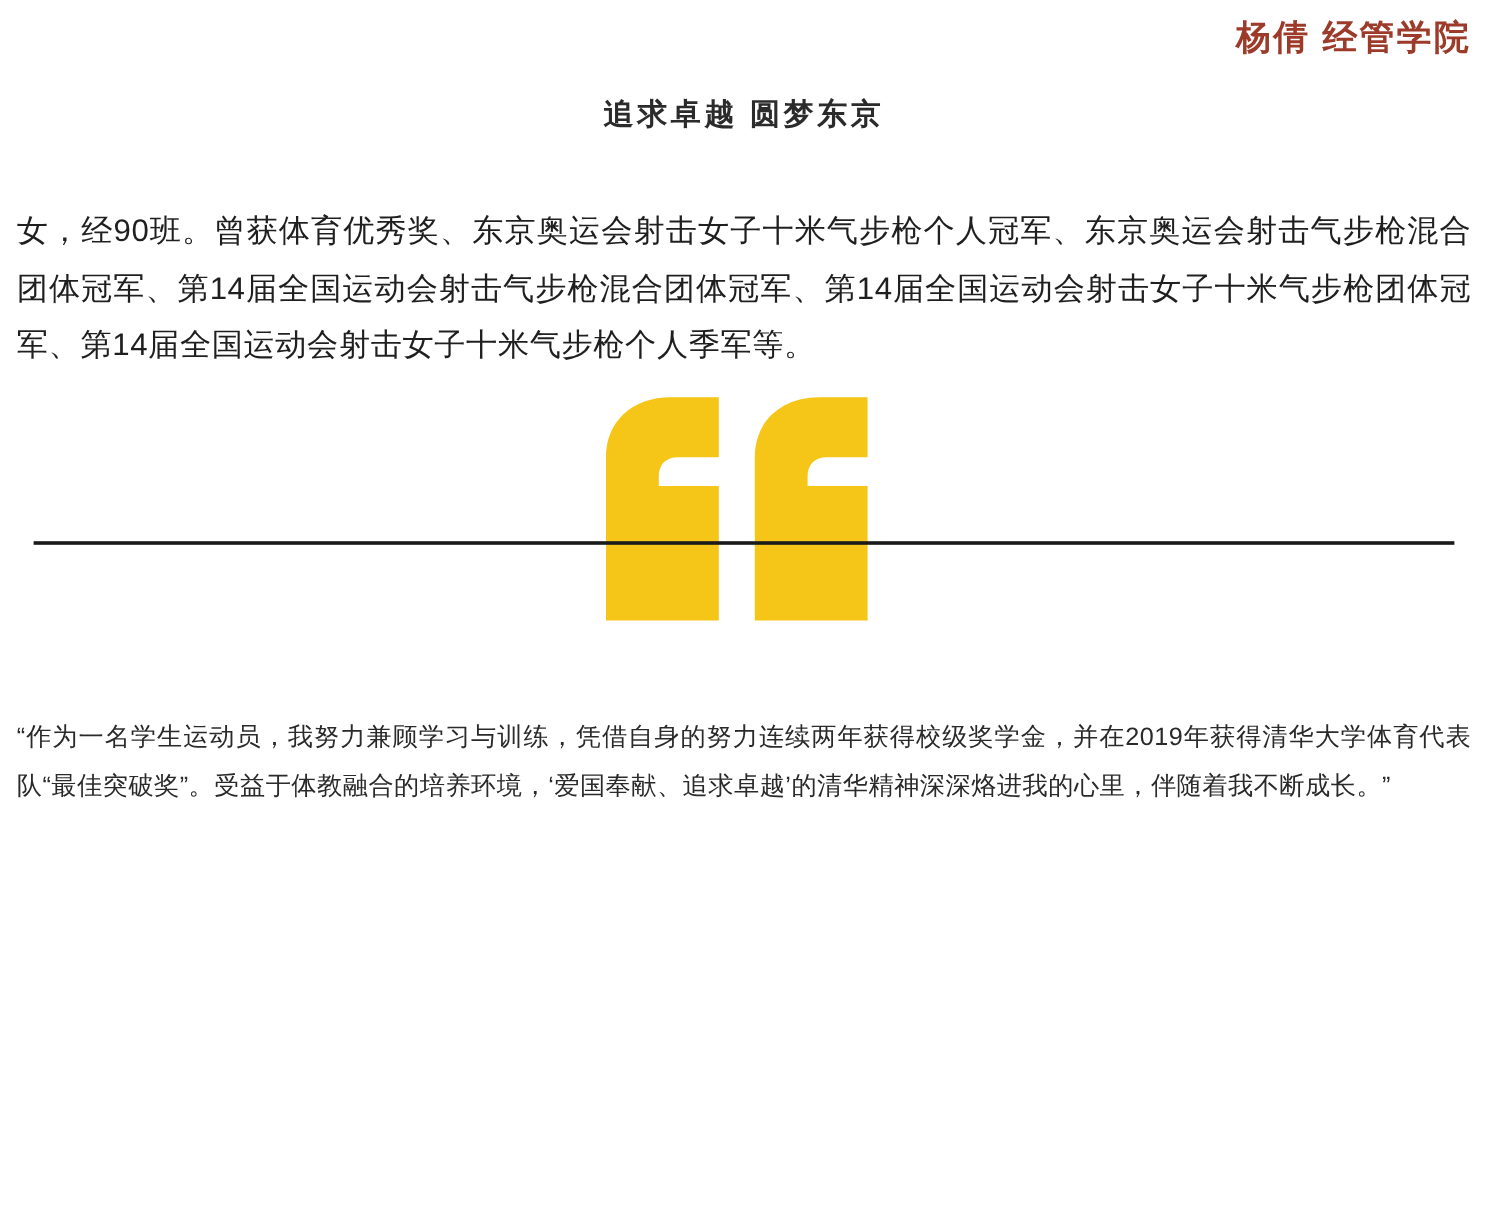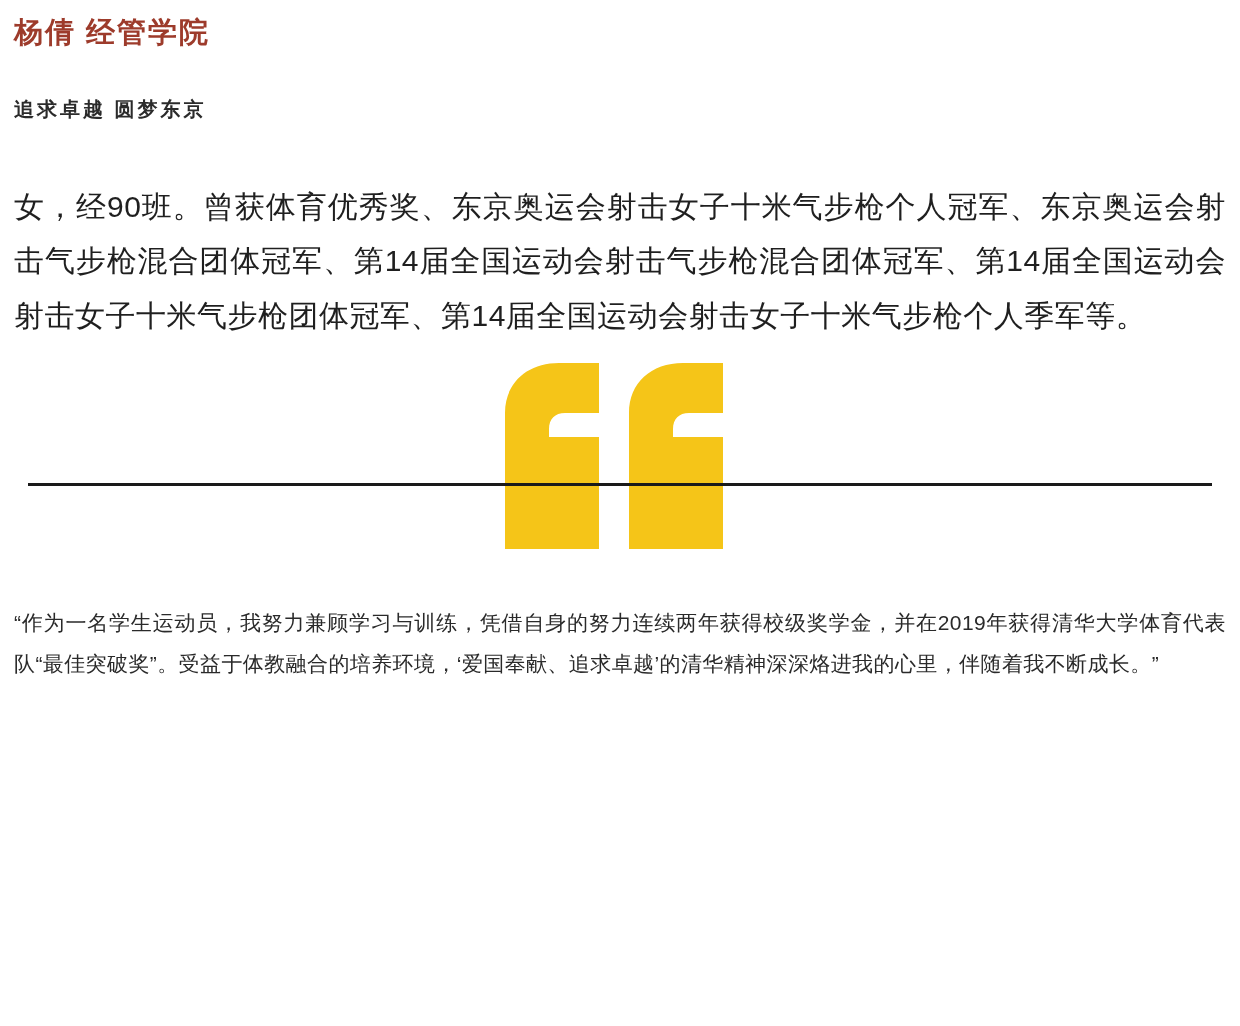--- a/index.html
+++ b/index.html
@@ -16,40 +16,40 @@
     overflow: hidden;
   }
   .page {
     width: 1240px;
     height: 1026px;
     box-sizing: border-box;
     padding: 0 14px;
     position: relative;
   }
   .title {
-    text-align: left;
+    text-align: right;
     color: #9d3b2b;
     font-size: 29px;
     font-weight: bold;
     letter-spacing: 2px;
     margin-top: 14px;
     line-height: 1.3;
   }
   .subtitle {
-    text-align: left;
+    text-align: center;
     color: #2b2b2b;
-    font-size: 20px;
+    font-size: 25px;
     font-weight: bold;
     letter-spacing: 3px;
-    margin-top: 44px;
+    margin-top: 27px;
     line-height: 1.3;
   }
   .bio {
     margin-top: 58px;
-    font-size: 30px;
+    font-size: 26px;
     line-height: 1.82;
     color: #1f1f1f;
     letter-spacing: 0.5px;
     text-align: justify;
     word-break: break-all;
   }
   .quote-zone {
     position: relative;
     height: 250px;
   }
@@ -69,21 +69,21 @@
     height: 3px;
     background: #1a1a1a;
   }
   .quote-para {
     font-size: 21px;
     line-height: 1.95;
     color: #2a2a2a;
     letter-spacing: 0.4px;
     text-align: justify;
     word-break: break-all;
-    margin-top: 10px;
+    margin-top: 34px;
   }
   .quote-para.second {
     margin-top: 44px;
   }
 </style>
 </head>
 <body>
 
 <div class="page">
 

